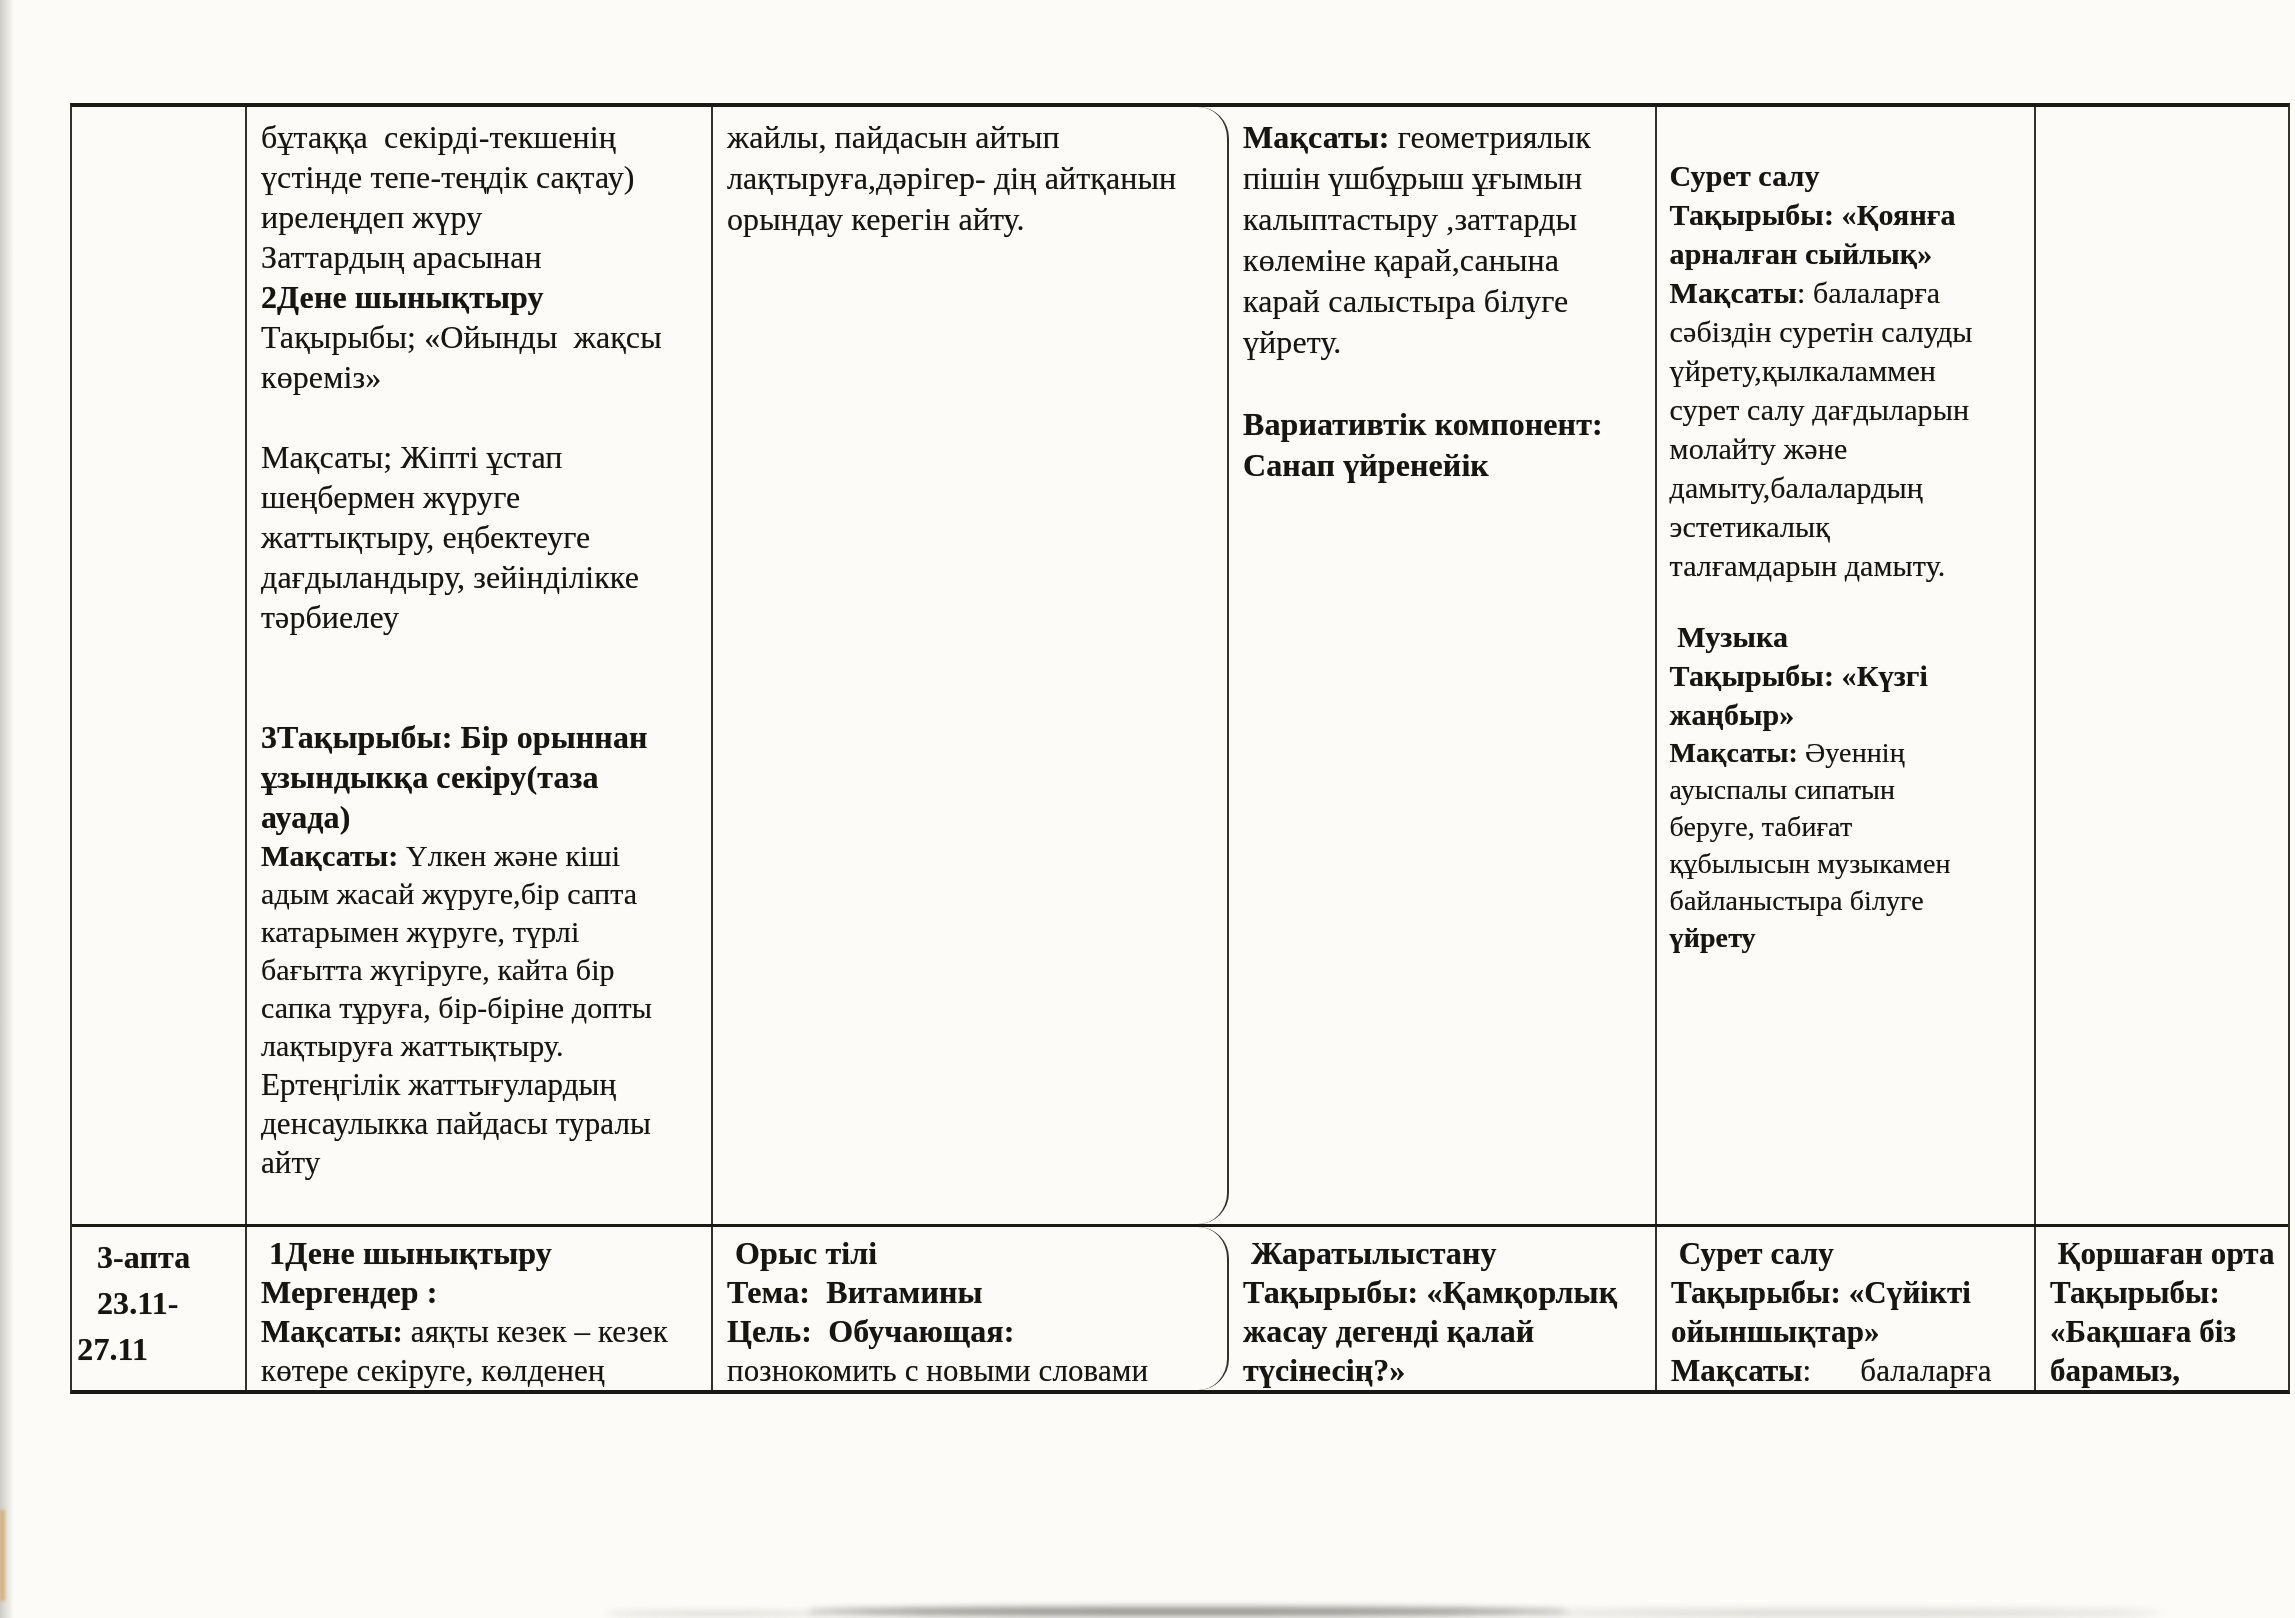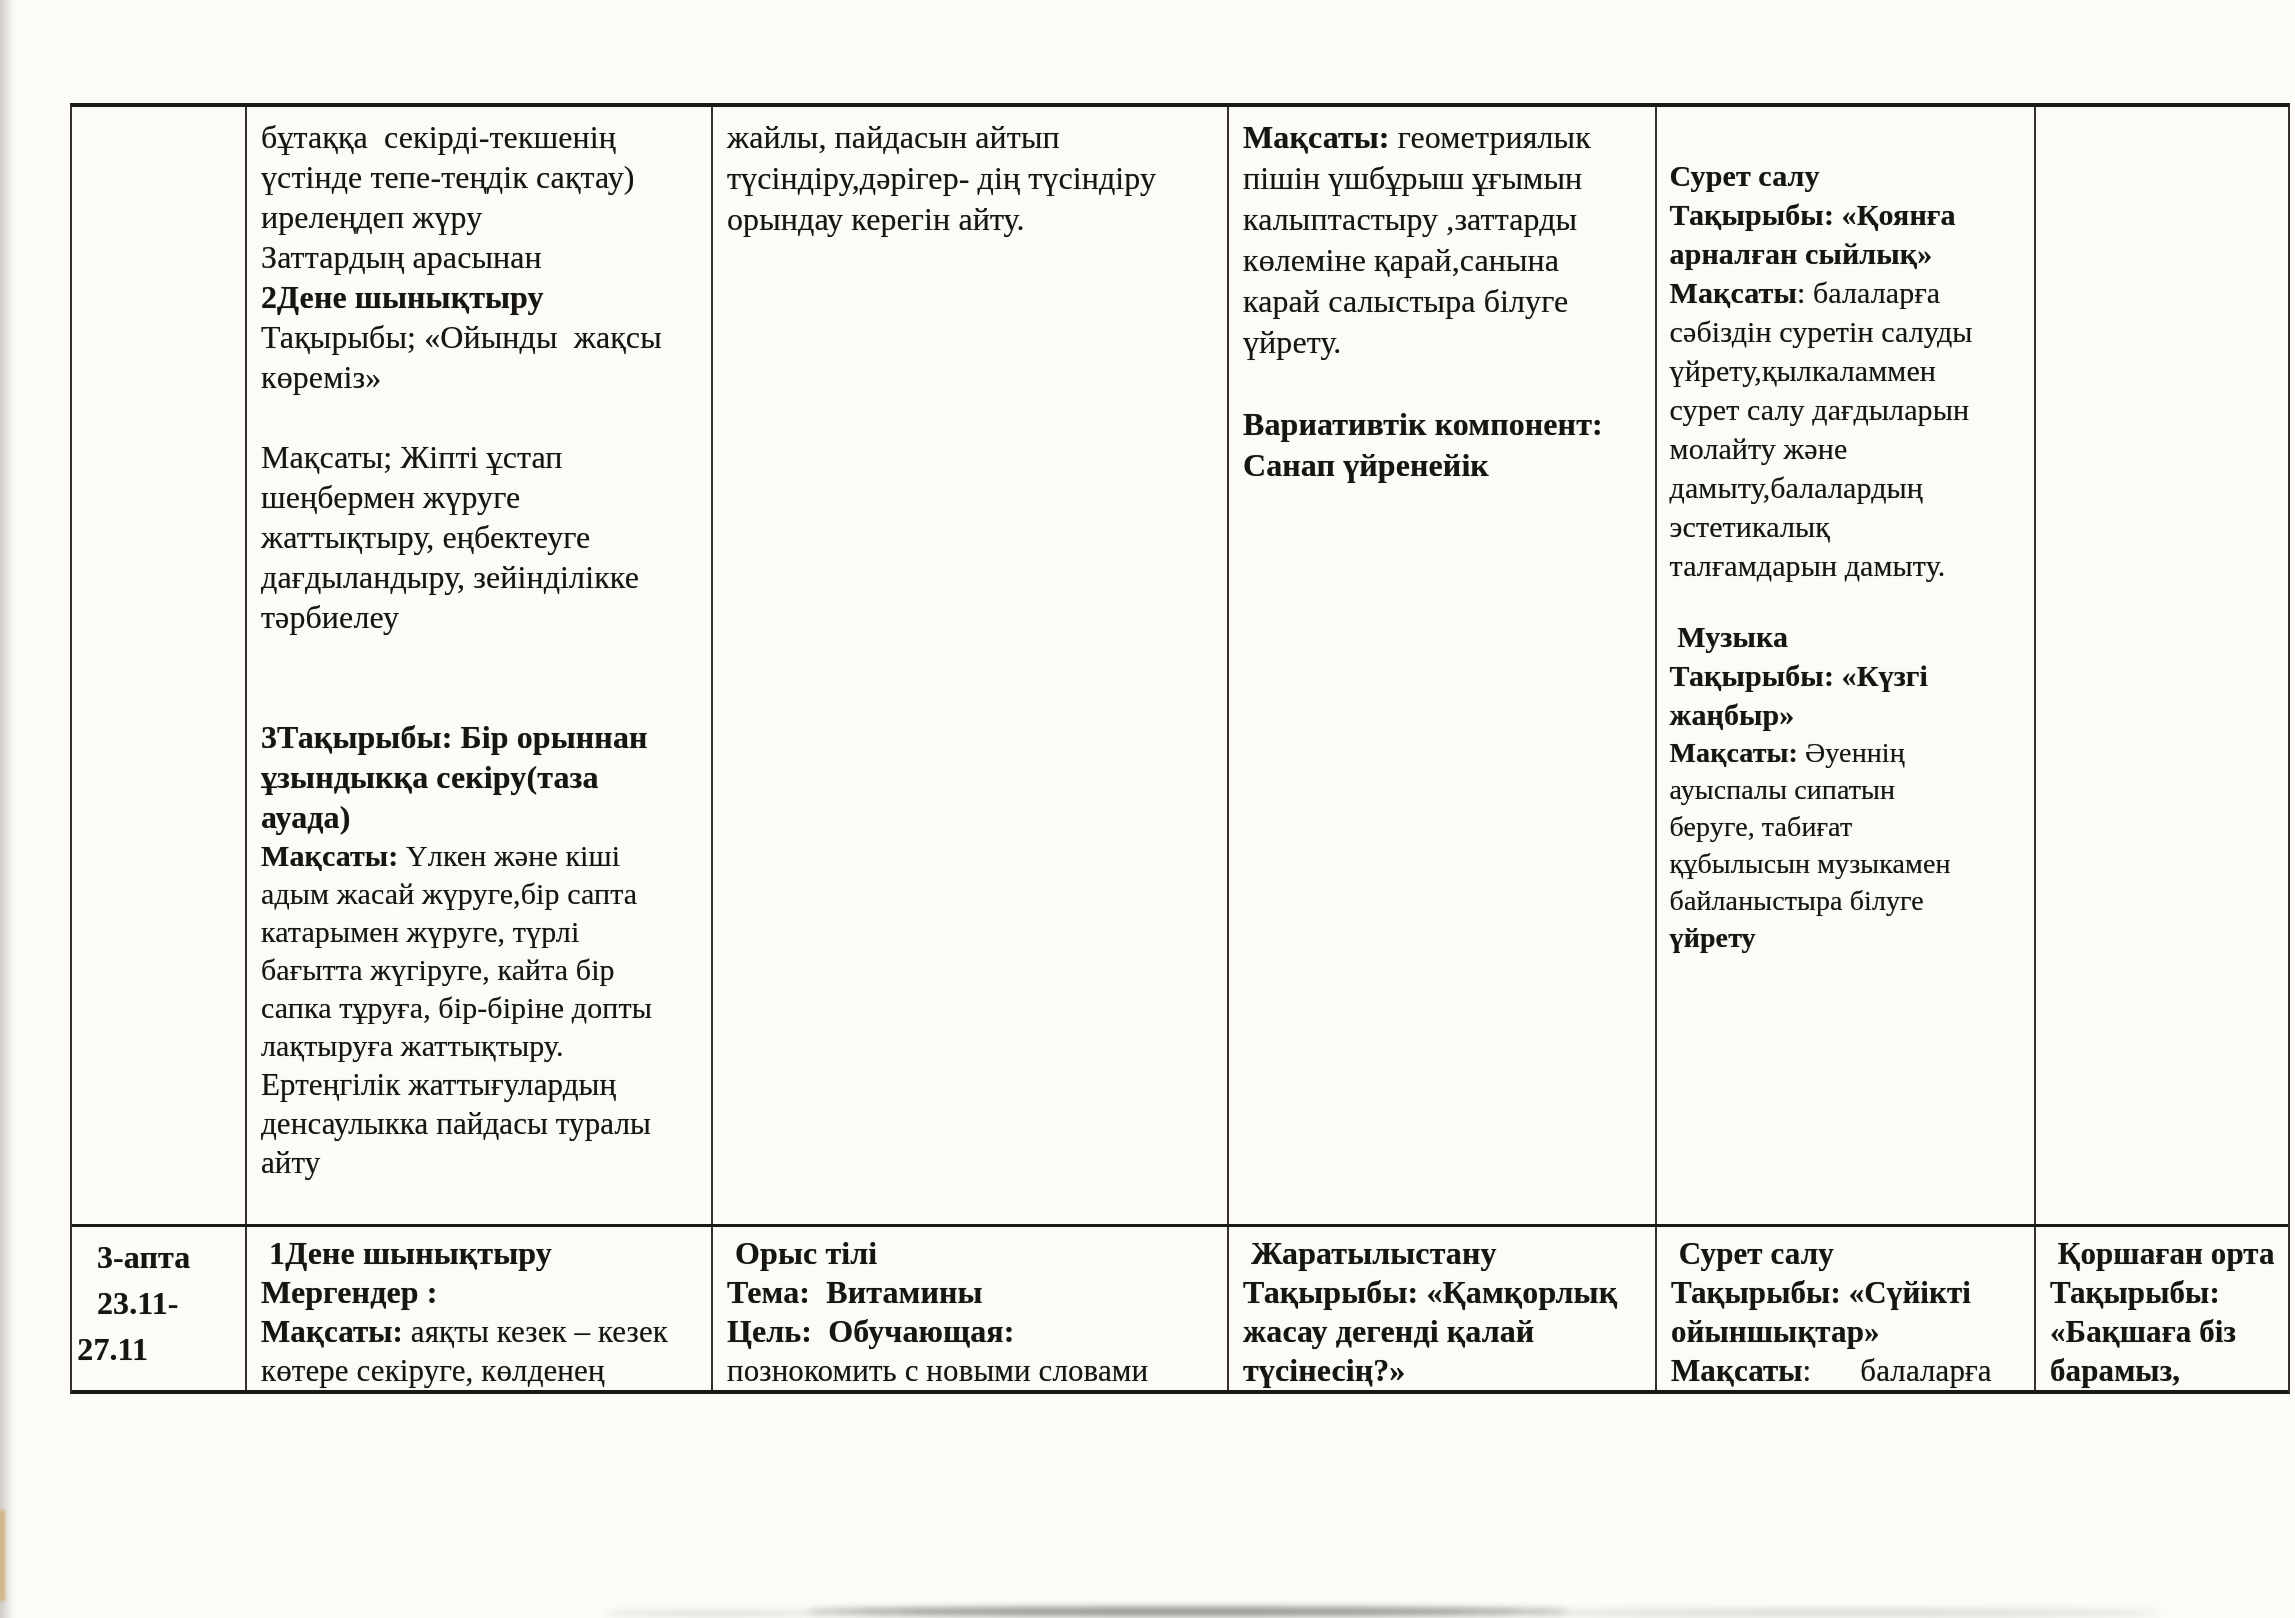--- a/index.html
+++ b/index.html
@@ -34,21 +34,21 @@
   .row-bottom{flex:1;}
   .cell{
     height:100%;
     padding:9.8px 8.4px 0 14px;
     overflow:hidden;
     border-right:2.1px solid var(--line);
   }
   .cell:last-child{border-right:none;}
   .w0{width:175px;}
   .w1{width:466px;}
-  .w2{width:516px;}
+  .w2{width:516px;border-radius:31px;}
   .w3{width:428px;}
   .w4{width:379px;}
   .w5{width:251px;}
   .line{
     white-space:pre;
     font-size:32px;
     line-height:40px;
     letter-spacing:0.1px;
     text-shadow:0 0 0.7px rgba(20,18,12,.55);
   }
@@ -119,21 +119,21 @@
           <div class="line" style="font-size: 30px; line-height: 38px;"><span>катарымен жүруге, түрлі</span></div>
           <div class="line" style="font-size: 30px; line-height: 38px;"><span>бағытта жүгіруге, кайта бір</span></div>
           <div class="line" style="font-size: 30px; line-height: 38px;"><span>сапка тұруға, бір-біріне допты</span></div>
           <div class="line" style="font-size: 30px; line-height: 38px;"><span>лақтыруға жаттықтыру.</span></div>
           <div class="line" style="font-size: 31px; line-height: 39px;"><span>Ертеңгілік жаттығулардың</span></div>
           <div class="line" style="font-size: 31px; line-height: 39px;"><span>денсаулыкка пайдасы туралы</span></div>
           <div class="line" style="font-size: 31px; line-height: 39px;"><span>айту</span></div>
         </div>
       <div class="cell w2 r1c2">
           <div class="line"><span>жайлы, пайдасын айтып</span></div>
-          <div class="line"><span>түсіндіру,дәрігер- дің түсіндіру</span></div>
+          <div class="line"><span>лақтыруға,дәрігер- дің айтқанын</span></div>
           <div class="line"><span>орындау керегін айту.</span></div>
         </div>
       <div class="cell w3 r1c3">
           <div class="line"><span class="b">Мақсаты:</span><span> геометриялык</span></div>
           <div class="line"><span>пішін үшбұрыш ұғымын</span></div>
           <div class="line"><span>калыптастыру ,заттарды</span></div>
           <div class="line"><span>көлеміне қарай,санына</span></div>
           <div class="line"><span>карай салыстыра білуге</span></div>
           <div class="line"><span>үйрету.</span></div>
           <div class="line">&nbsp;</div>

